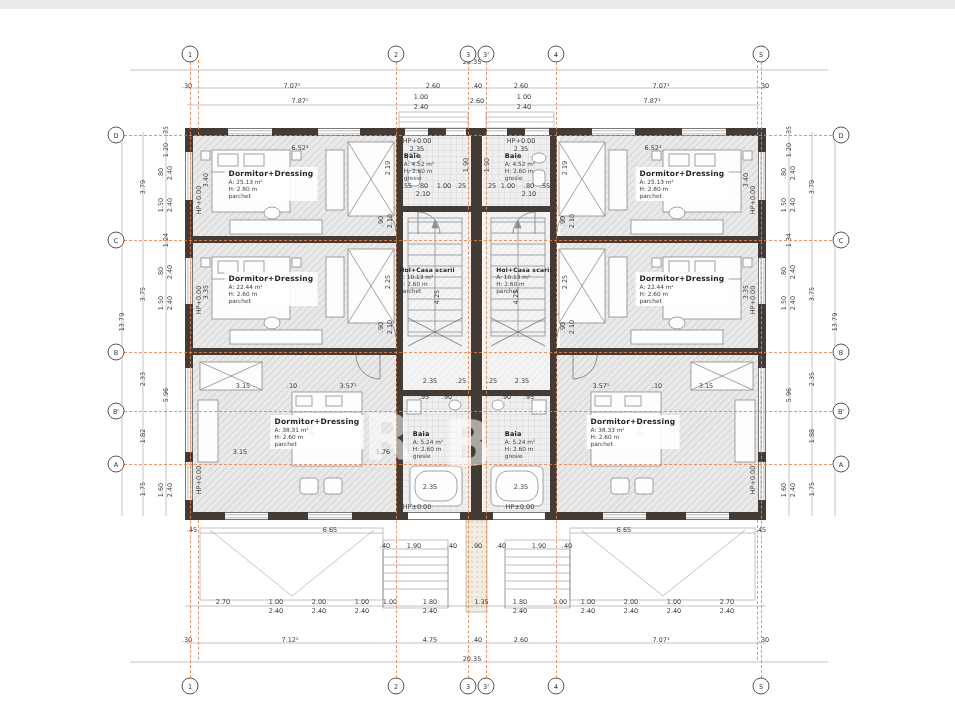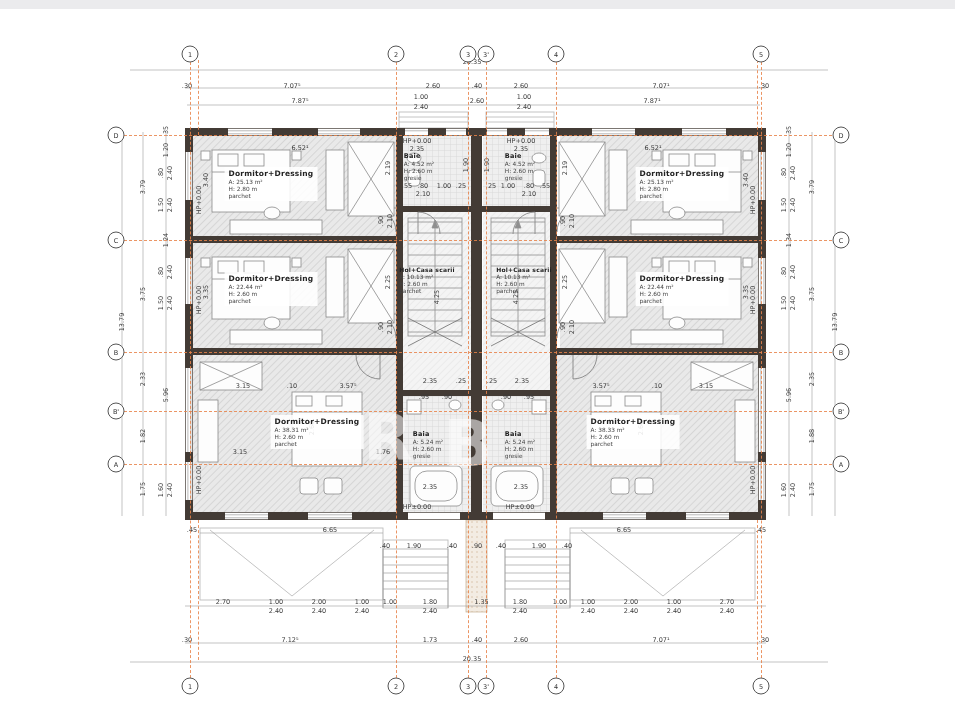--- a/index.html
+++ b/index.html
@@ -356,21 +356,21 @@
       <span class="dim" style="left: 319px; top: 611px;">2.40</span>
       <span class="dim" style="left: 362px; top: 611px;">2.40</span>
       <span class="dim" style="left: 430px; top: 611px;">2.40</span>
       <span class="dim" style="left: 520px; top: 611px;">2.40</span>
       <span class="dim" style="left: 588px; top: 611px;">2.40</span>
       <span class="dim" style="left: 631px; top: 611px;">2.40</span>
       <span class="dim" style="left: 674px; top: 611px;">2.40</span>
       <span class="dim" style="left: 727px; top: 611px;">2.40</span>
       <span class="dim" style="left: 187px; top: 640px;">.30</span>
       <span class="dim" style="left: 290px; top: 640px;">7.12⁵</span>
-      <span class="dim" style="left: 430px; top: 640px;">1.73</span>
+      <span class="dim" style="left: 430px; top: 640px;">4.75</span>
       <span class="dim" style="left: 477px; top: 640px;">.40</span>
       <span class="dim" style="left: 521px; top: 640px;">2.60</span>
       <span class="dim" style="left: 661px; top: 640px;">7.07¹</span>
       <span class="dim" style="left: 764px; top: 640px;">.30</span>
       <span class="dim" style="left: 472px; top: 659px;">20.35</span>
       <span class="dim r" style="left: 122px; top: 322px;">13.79</span>
       <span class="dim r" style="left: 143px; top: 187px;">3.79</span>
       <span class="dim r" style="left: 143px; top: 294px;">3.75</span>
       <span class="dim r" style="left: 143px; top: 379px;">2.33</span>
       <span class="dim r" style="left: 143px; top: 436px;">1.82</span>

